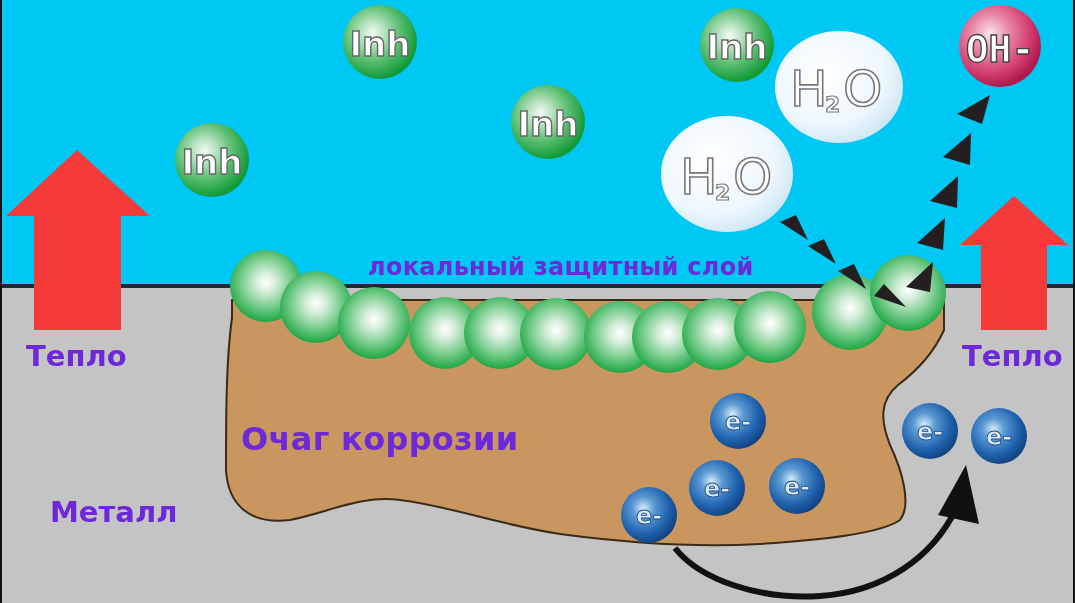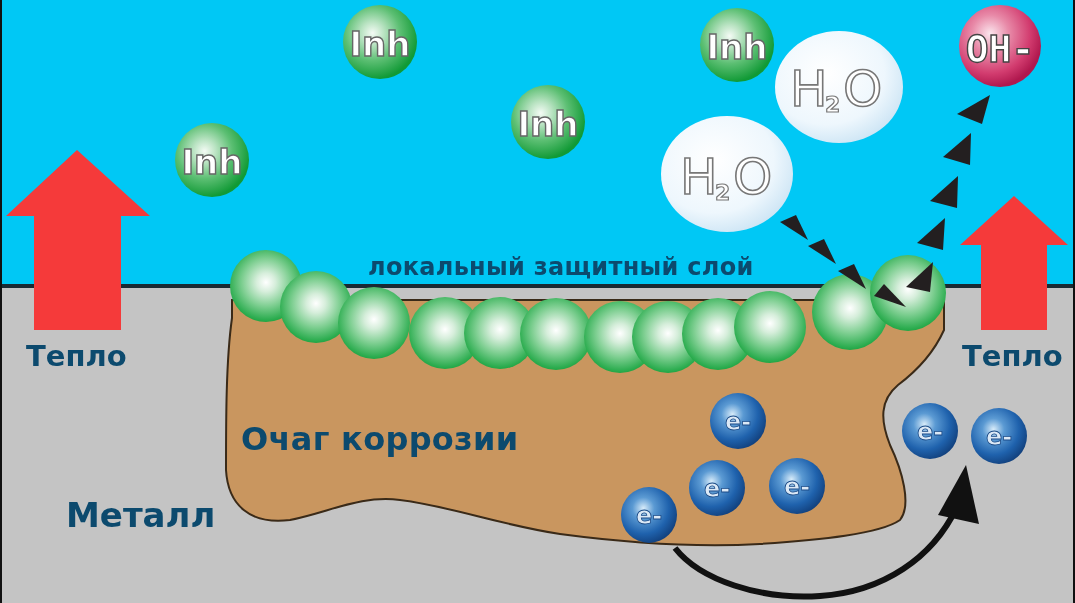--- a/index.html
+++ b/index.html
@@ -9,29 +9,29 @@
     overflow: hidden;
     background: #c4c4c4;
     font-family: "DejaVu Sans", "Liberation Sans", sans-serif;
   }
   .edge-left, .edge-right { position: absolute; top: 0; width: 2px; height: 603px; background: #111; z-index: 50; }
   .edge-left { left: 0; }
   .edge-right { right: 0; }
   svg.scene { position: absolute; left: 0; top: 0; }
   .label {
     position: absolute;
-    color: #0c4a6e;
+    color: #6d28d9;
     white-space: nowrap;
     z-index: 30;
   }
   .lbl-layer { left: 368px; top: 253px; font-size: 24px; font-weight: bold; letter-spacing: 0.3px; }
   .lbl-heat-left { left: 26px; top: 339px; font-size: 29px; font-weight: bold; }
   .lbl-heat-right { left: 962px; top: 339px; font-size: 29px; font-weight: bold; }
   .lbl-pit { left: 241px; top: 420px; font-size: 32px; font-weight: bold; letter-spacing: 0.3px; }
-  .lbl-metal { left: 66px; top: 495px; font-size: 34px; font-weight: bold; }
+  .lbl-metal { left: 50px; top: 495px; font-size: 29px; font-weight: bold; }
 </style>
 </head>
 <body>
 
 <div class="canvas">
 
   <svg class="scene" width="1075" height="603" viewBox="0 0 1075 603" xmlns="http://www.w3.org/2000/svg">
     <defs>
       <radialGradient id="gInh" cx="40%" cy="38%" r="62%">
         <stop offset="0%" stop-color="#f4fbf5"></stop>

